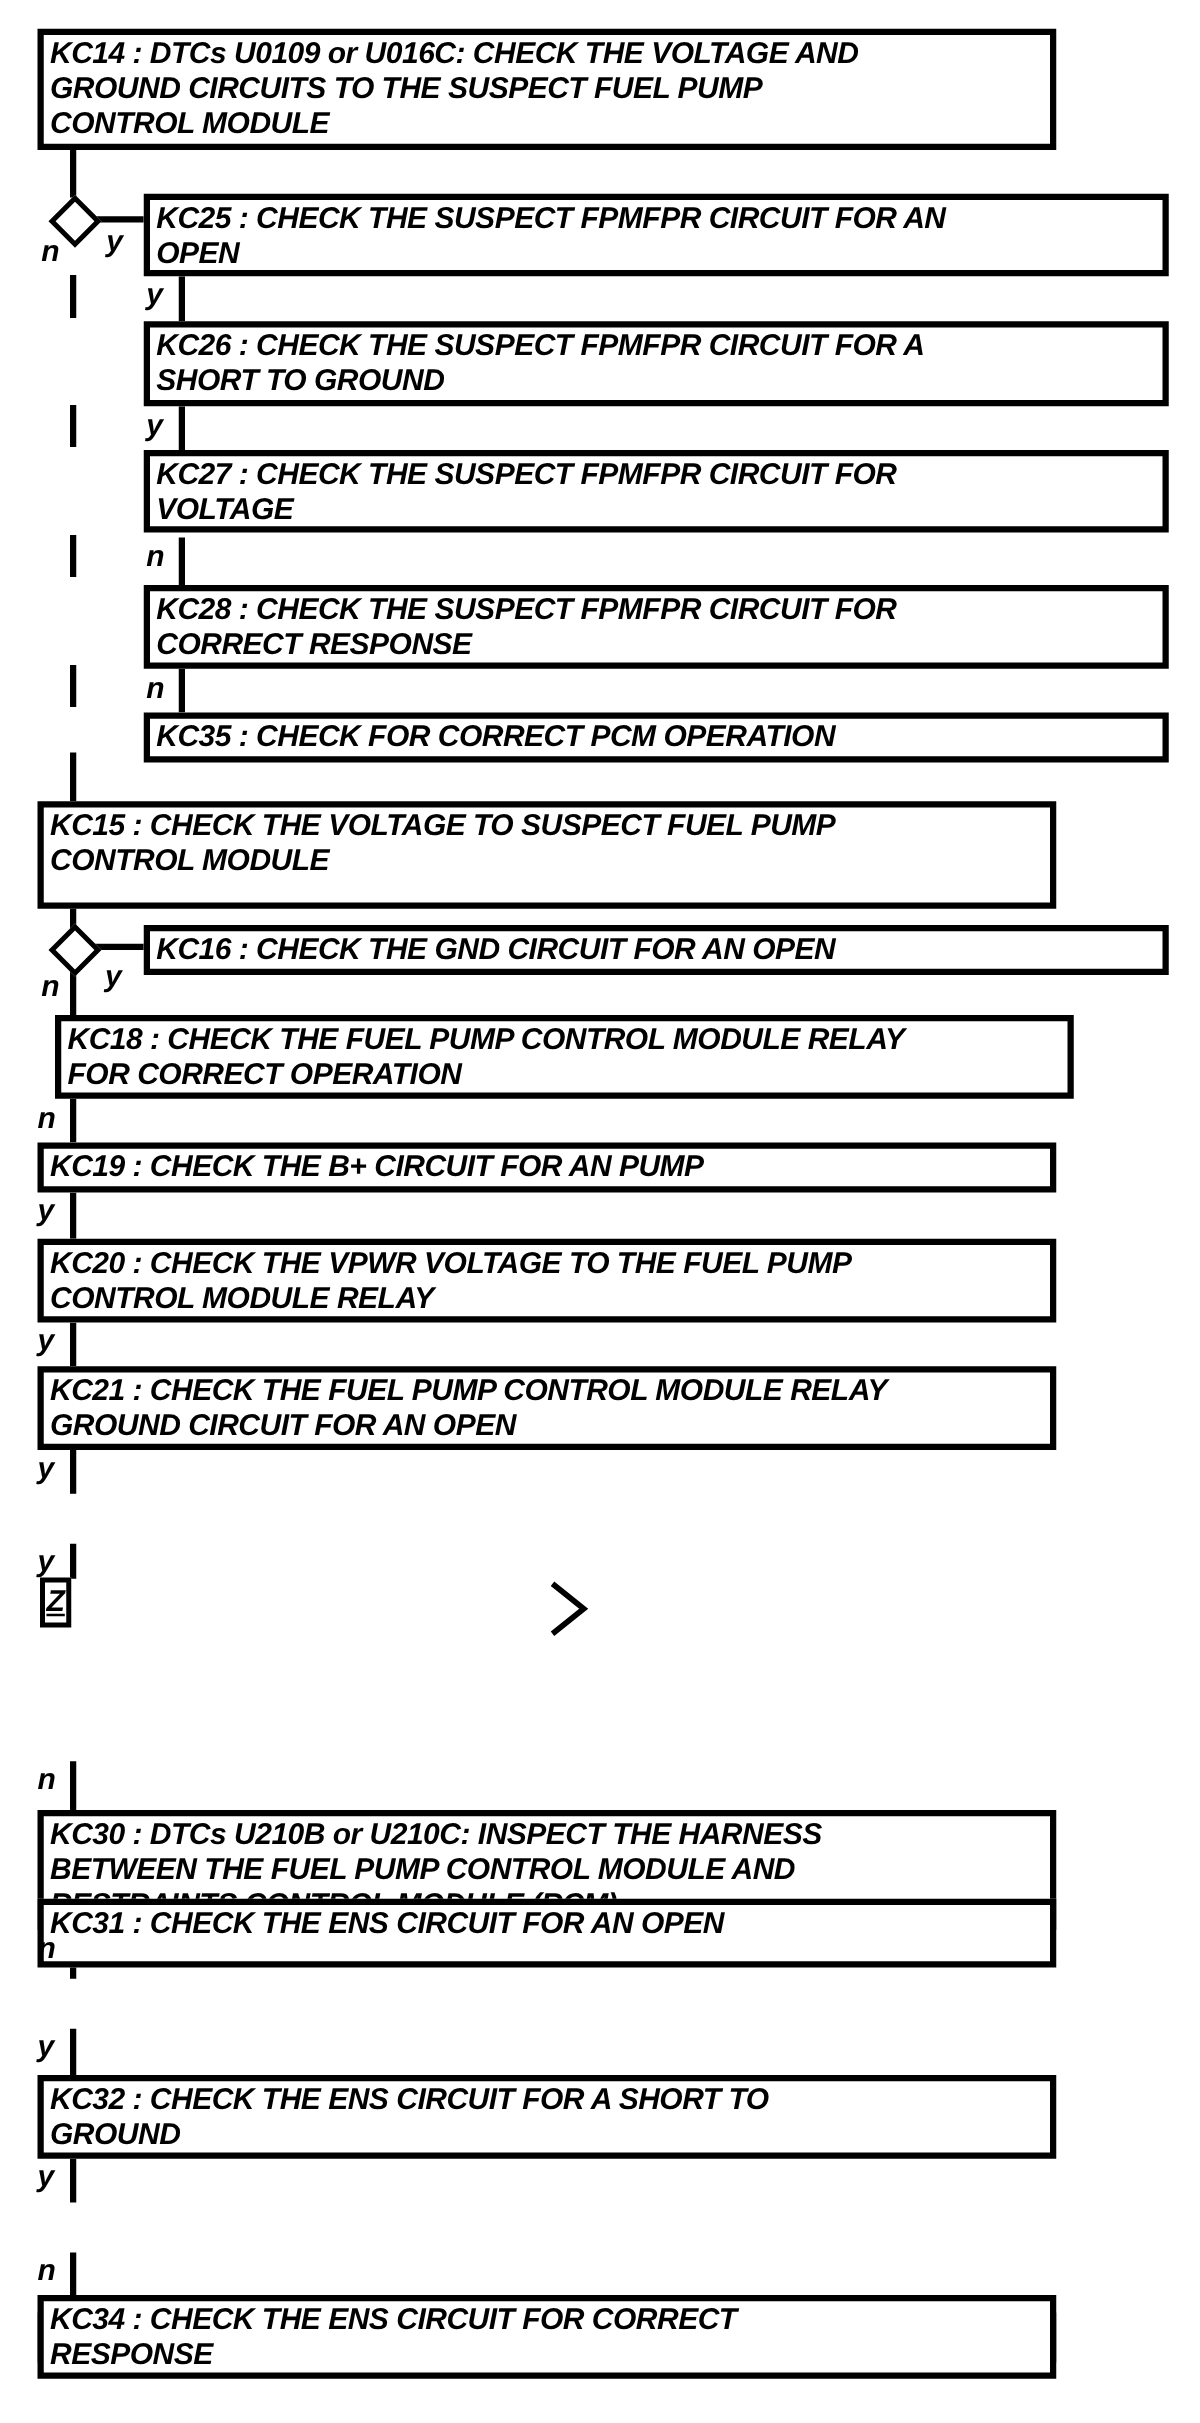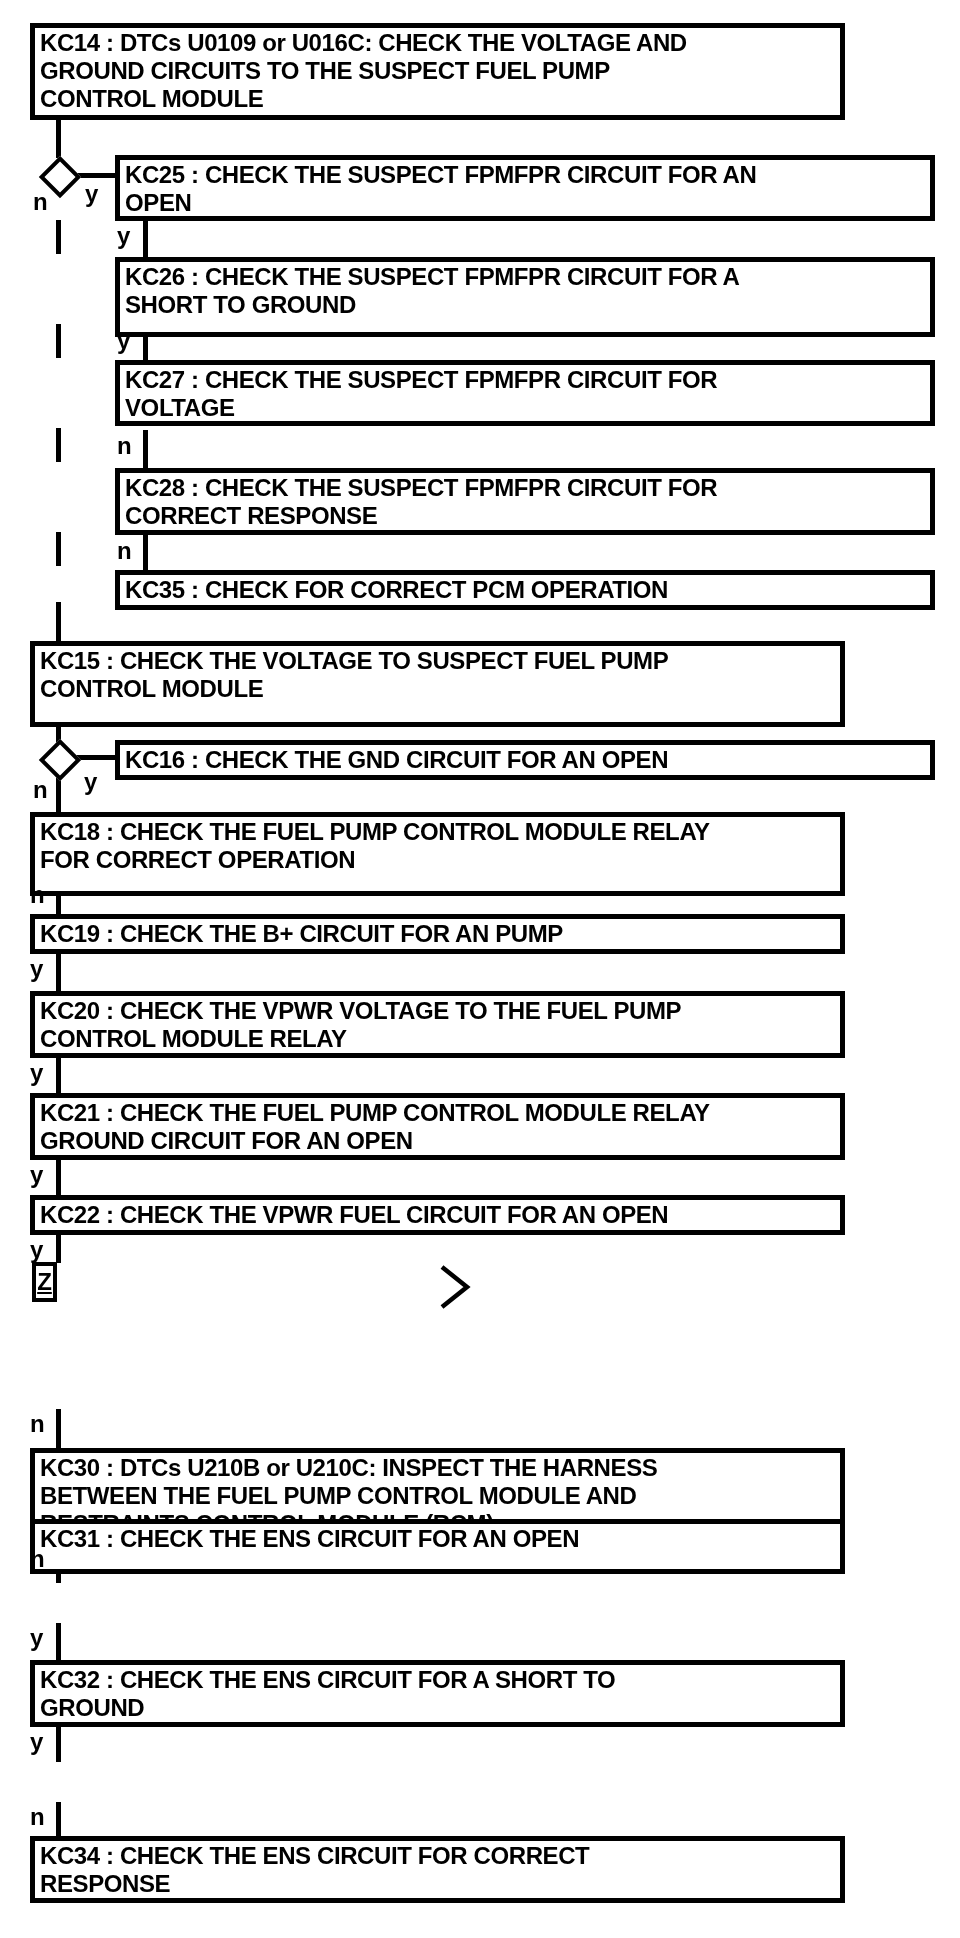--- a/index.html
+++ b/index.html
@@ -2,21 +2,21 @@
 <html><head>
 <meta charset="utf-8">
 <style>
   html,body { margin:0; padding:0; }
   body {
     width:960px; height:1938px;
     background:#ffffff;
     position:relative;
     font-family:"Liberation Sans", sans-serif;
   }
-  .canvas { position:absolute; left:0; top:0; width:960px; height:1938px; }
+  .canvas { position:absolute; left:0; top:0; width:960px; height:1938px;font-style:italic; }
 
   
   .node {
     position:absolute;
     box-sizing:border-box;
     width:815px;
     border:5px solid #000;
     background:#fff;
     color:#000;
     font-weight:bold;
@@ -106,38 +106,37 @@
   <div class="hline" style="left:74px;top:755px;width:41px"></div>
 
   <div class="diamond" style="left:45px;top:162px"></div>
   <div class="diamond" style="left:45px;top:745px"></div>
 
   <div class="node" style="left:30px;top:23px;height:97px">KC14 : DTCs U0109 or U016C: CHECK THE VOLTAGE AND
 GROUND CIRCUITS TO THE SUSPECT FUEL PUMP
 CONTROL MODULE</div>
   <div class="node indent" style="left:115px;top:155px;height:66px">KC25 : CHECK THE SUSPECT FPMFPR CIRCUIT FOR AN
 OPEN</div>
-  <div class="node indent" style="left:115px;top:257px;height:80px">KC26 : CHECK THE SUSPECT FPMFPR CIRCUIT FOR A
+  <div class="node indent" style="left:115px;top:257px;height:68px">KC26 : CHECK THE SUSPECT FPMFPR CIRCUIT FOR A
 SHORT TO GROUND</div>
   <div class="node indent" style="left:115px;top:360px;height:66px">KC27 : CHECK THE SUSPECT FPMFPR CIRCUIT FOR
 VOLTAGE</div>
   <div class="node indent" style="left:115px;top:468px;height:67px">KC28 : CHECK THE SUSPECT FPMFPR CIRCUIT FOR
 CORRECT RESPONSE</div>
   <div class="node indent" style="left:115px;top:570px;height:40px">KC35 : CHECK FOR CORRECT PCM OPERATION</div>
   <div class="node" style="left:30px;top:641px;height:86px">KC15 : CHECK THE VOLTAGE TO SUSPECT FUEL PUMP
 CONTROL MODULE</div>
   <div class="node indent" style="left:115px;top:740px;height:40px">KC16 : CHECK THE GND CIRCUIT FOR AN OPEN</div>
-  <div class="node" style="left:30px;top:812px;height:84px">KC18 : CHECK THE FUEL PUMP CONTROL MODULE RELAY
+  <div class="node" style="left:44px;top:812px;height:67px">KC18 : CHECK THE FUEL PUMP CONTROL MODULE RELAY
 FOR CORRECT OPERATION</div>
   <div class="node" style="left:30px;top:914px;height:40px">KC19 : CHECK THE B+ CIRCUIT FOR AN PUMP</div>
   <div class="node" style="left:30px;top:991px;height:67px">KC20 : CHECK THE VPWR VOLTAGE TO THE FUEL PUMP
 CONTROL MODULE RELAY</div>
   <div class="node" style="left:30px;top:1093px;height:67px">KC21 : CHECK THE FUEL PUMP CONTROL MODULE RELAY
 GROUND CIRCUIT FOR AN OPEN</div>
-  <div class="node" style="left:30px;top:1195px;height:40px">KC22 : CHECK THE VPWR FUEL CIRCUIT FOR AN OPEN</div>
   <div class="node" style="left:30px;top:1448px;height:96px">KC30 : DTCs U210B or U210C: INSPECT THE HARNESS
 BETWEEN THE FUEL PUMP CONTROL MODULE AND
 RESTRAINTS CONTROL MODULE (RCM)</div>
   <div class="node" style="left:30px;top:1519px;height:55px">KC31 : CHECK THE ENS CIRCUIT FOR AN OPEN</div>
   <div class="node" style="left:30px;top:1660px;height:67px">KC32 : CHECK THE ENS CIRCUIT FOR A SHORT TO
 GROUND</div>
   <div class="node" style="left:30px;top:1850px;height:40px">KC33 : CHECK THE ENS CIRCUIT FOR VOLTAGE</div>
   <div class="node" style="left:30px;top:1836px;height:67px">KC34 : CHECK THE ENS CIRCUIT FOR CORRECT
 RESPONSE</div>
 

